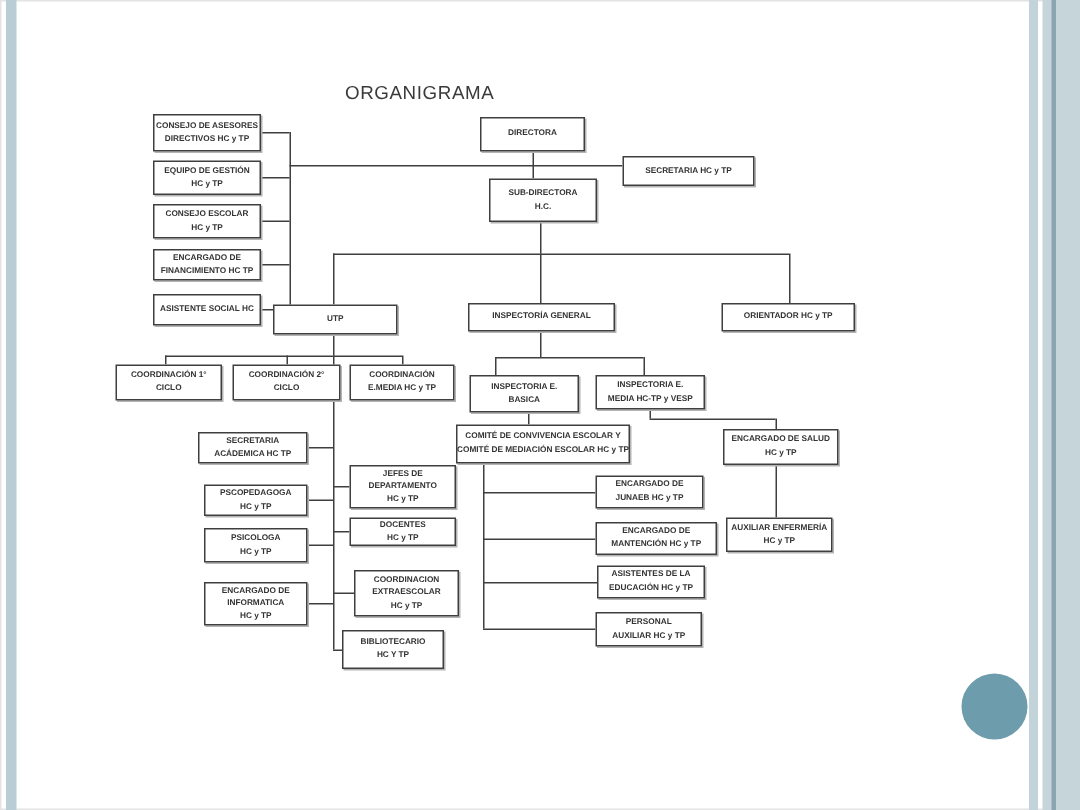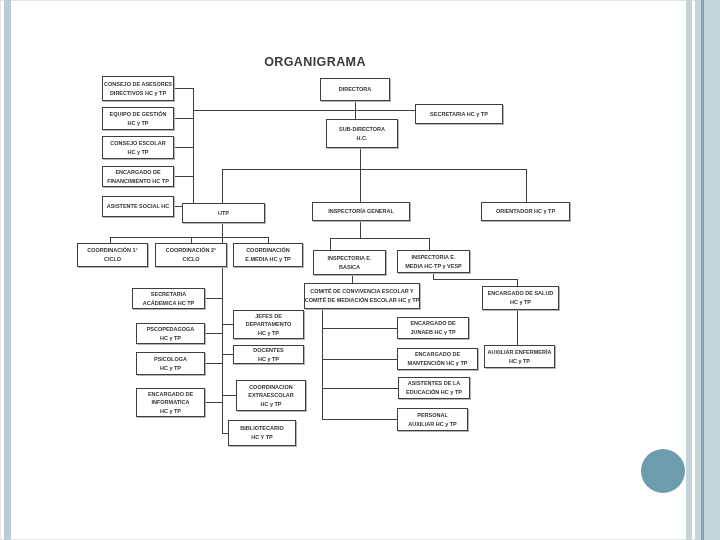--- a/index.html
+++ b/index.html
@@ -4,22 +4,22 @@
 <style>
   html,body{margin:0;padding:0;}
   body{
     width:720px;height:540px;background:#ffffff;position:relative;overflow:hidden;
     font-family:"Liberation Sans",sans-serif;
   }
   .frame{position:absolute;inset:0;border:1px solid #e3e3e3;box-sizing:border-box;}
   .deco{position:absolute;top:0;height:540px;}
   .circle{position:absolute;border-radius:50%;}
   .title{
-    position:absolute;top:55px;left:230px;width:170px;text-align:center;
-    font-size:12.5px;font-weight:bold;color:#3a3a3a;letter-spacing:0.4px;
+    position:absolute;top:55px;left:230px;width:170px;
+    font-size:12.5px;font-weight:normal;color:#3a3a3a;letter-spacing:0.4px;
   }
   .node{
     position:absolute;background:#ffffff;border:1px solid var(--c-border,#3f3f3f);
     box-shadow:1px 1px 0 #b4b4b4;box-sizing:border-box;
     display:flex;flex-direction:column;align-items:center;justify-content:center;
     text-align:center;font-size:5.5px;font-weight:bold;color:#333333;line-height:1.55;
     padding:1px 1px;
   }
   .node span{display:block;white-space:nowrap;}
   .edge{position:absolute;background:var(--c-line,#3f3f3f);}

